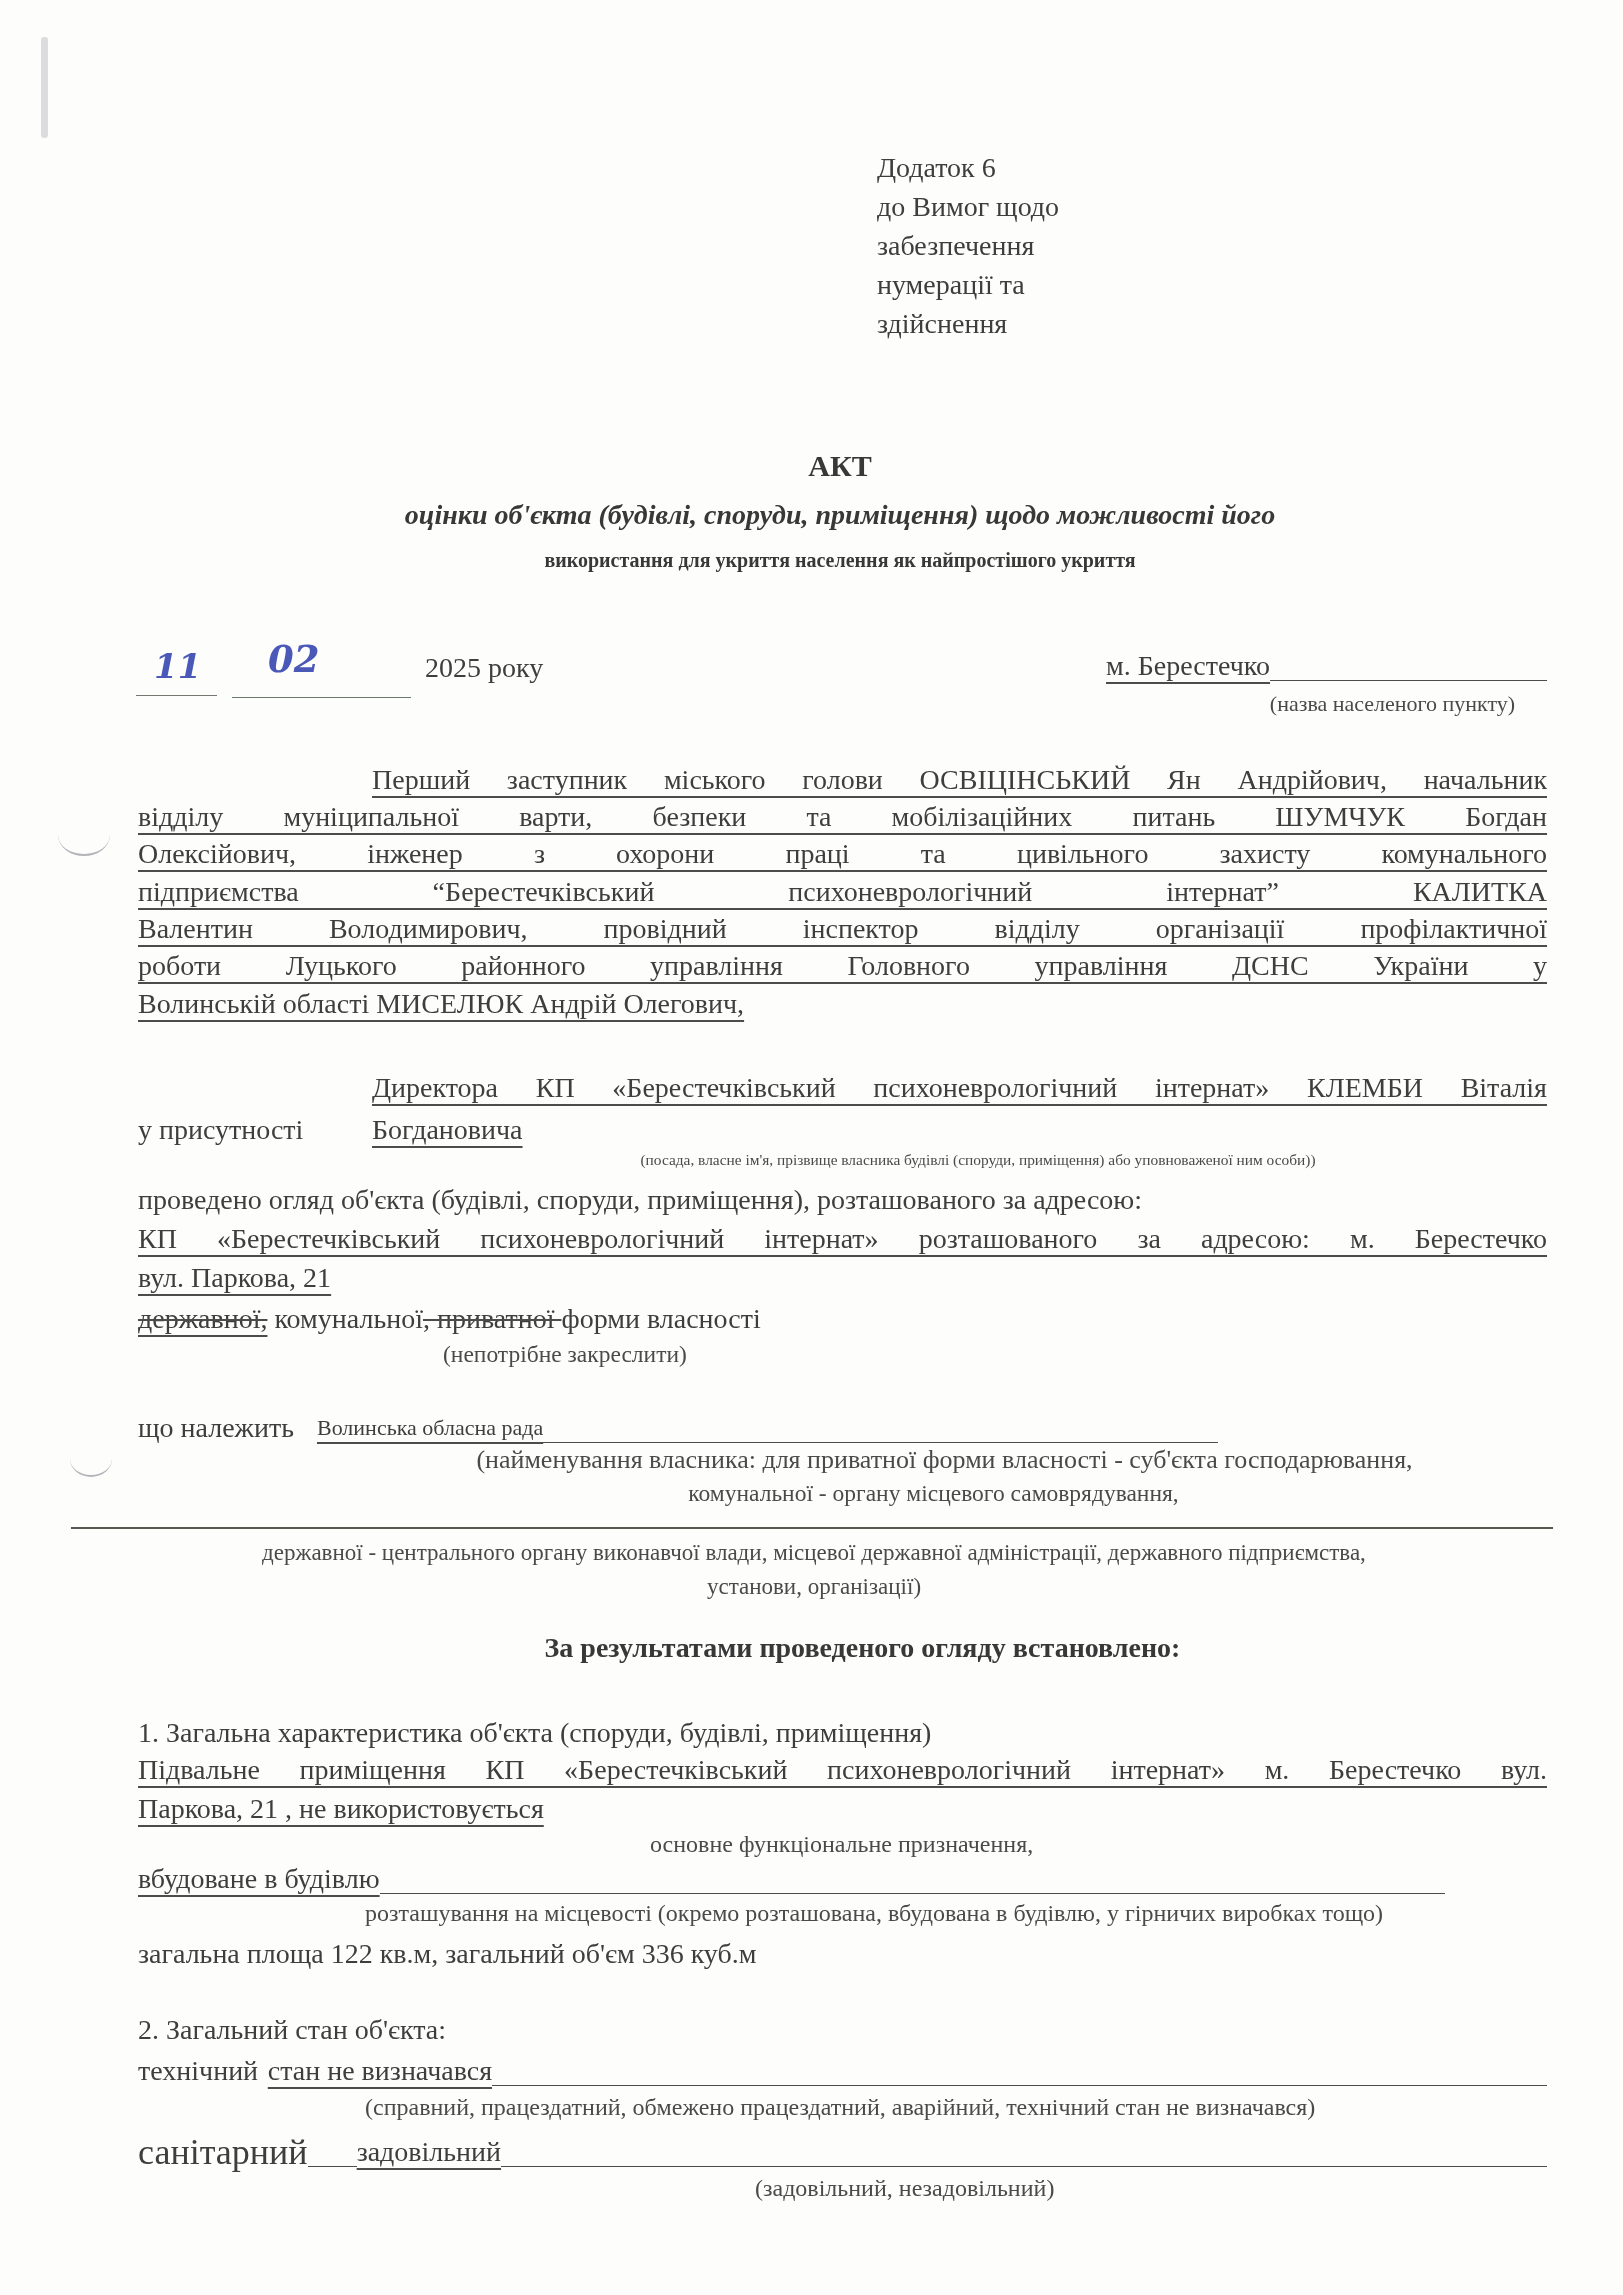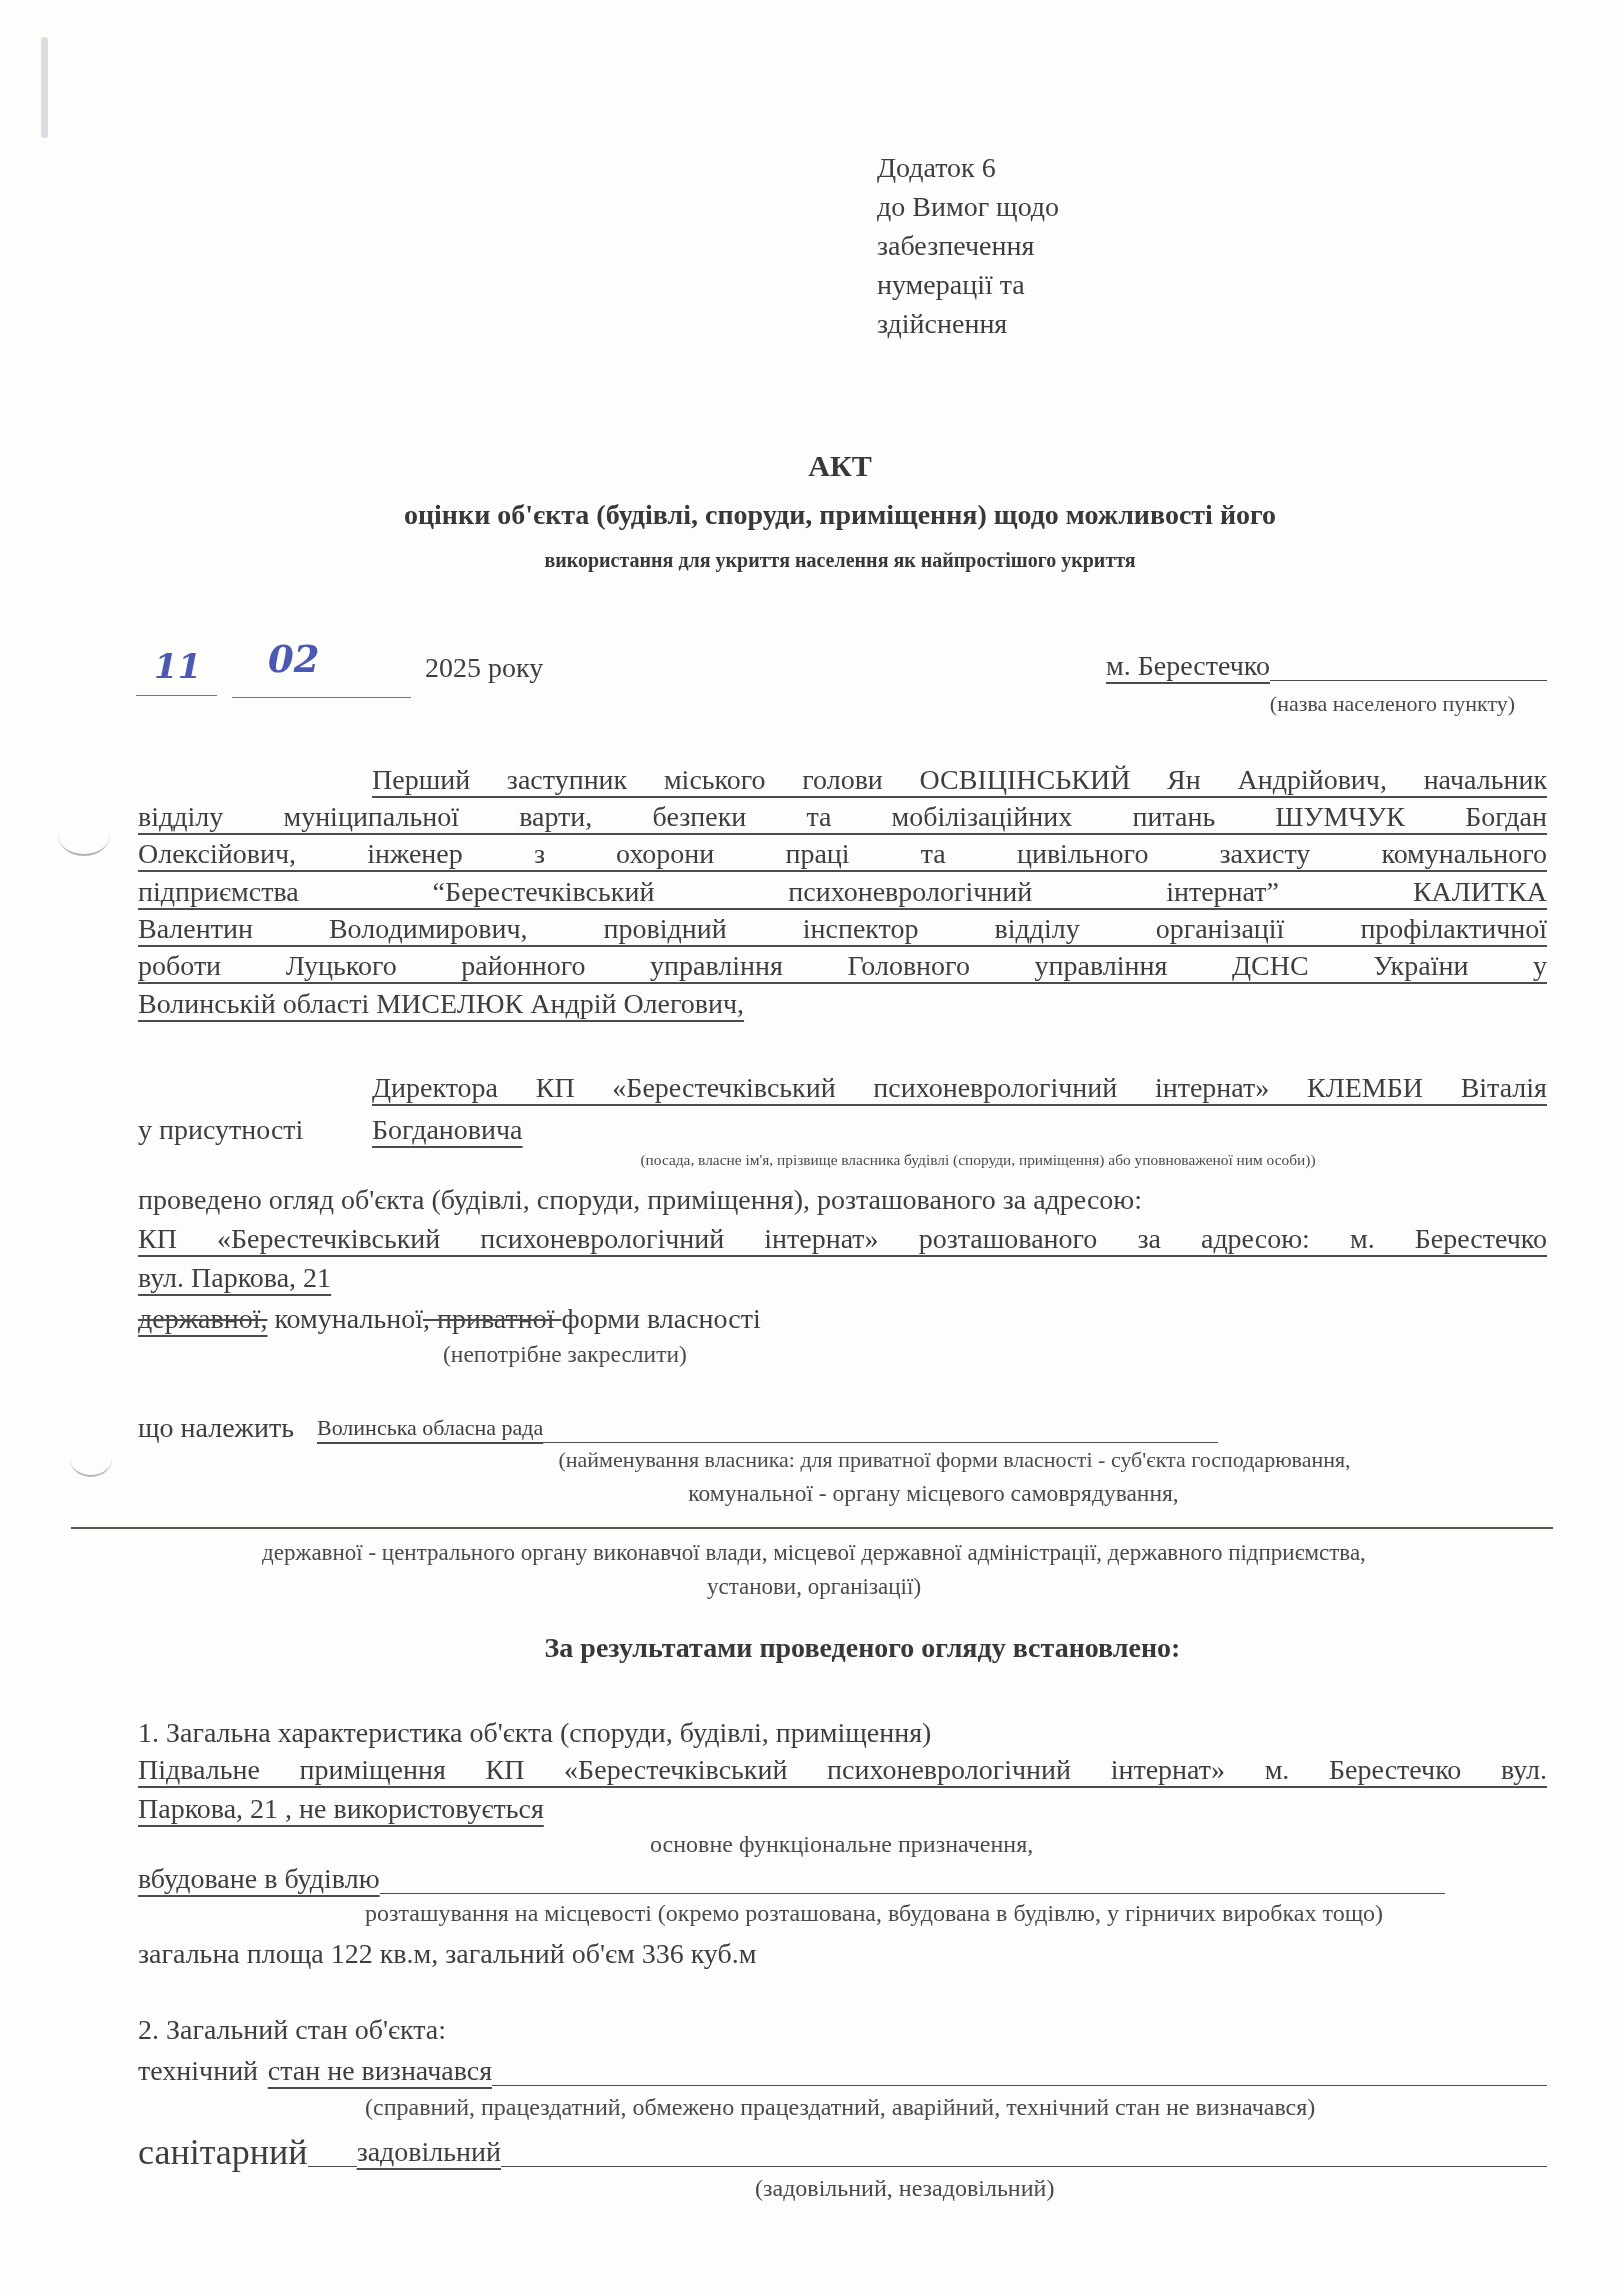--- a/index.html
+++ b/index.html
@@ -34,21 +34,21 @@
 
   <div class="t" style="left:877px;top:148px;line-height:39px;">
     <div>Додаток 6</div>
     <div>до Вимог щодо</div>
     <div>забезпечення</div>
     <div>нумерації та</div>
     <div>здійснення</div>
   </div>
 
   <div class="t bold center" style="left:81px;top:448px;width:1518px;font-size:30px;">АКТ</div>
-  <div class="t bold center" style="left:81px;top:497px;width:1518px;font-size:28px;">оцінки об'єкта (будівлі, споруди, приміщення) щодо можливості його</div>
+  <div class="t bold center" style="left:81px;top:497px;width:1518px;font-size:28px;font-style:italic;">оцінки об'єкта (будівлі, споруди, приміщення) щодо можливості його</div>
   <div class="t bold center" style="left:81px;top:542px;width:1518px;font-size:20px;">використання для укриття населення як найпростішого укриття</div>
 
   <div class="t hand" style="left:154px;top:648px;font-size:34px;">11</div>
   <div class="t hand" style="left:268px;top:641px;font-size:37px;">02</div>
   <div class="ul-seg" style="left:136px;top:695px;width:81px;"></div>
   <div class="ul-seg" style="left:232px;top:697px;width:179px;border-top-color:#6d7a6e;"></div>
   <div class="t" style="left:425px;top:650px;font-size:28px;">2025 року</div>
   <div class="row" style="left:1106px;top:648px;width:441px;">
     <span class="u nowrap" style="font-size:28px;line-height:36px;">м. Берестечко</span>
     <span class="fill"></span>
@@ -75,21 +75,21 @@
   <div class="t nowrap" style="left:138px;top:1301px;">
     <span class="strike-u">державної,</span><span> комунальної</span><span class="strike">, приватної </span><span>форми власності</span>
   </div>
   <div class="t cap nowrap" style="left:443px;top:1340px;font-size:23.5px;line-height:29px;">(непотрібне закреслити)</div>
 
   <div class="row" style="left:138px;top:1410px;width:1080px;">
     <span class="nowrap" style="font-size:28px;line-height:36px;margin-right:23px;">що належить</span>
     <span class="u nowrap" style="font-size:22px;line-height:36px;">Волинська обласна рада</span>
     <span class="fill"></span>
   </div>
-  <div class="t cap center" style="left:370px;top:1445px;width:1169px;font-size:22px;line-height:29px;">(найменування власника: для приватної форми власності - суб'єкта господарювання,</div>
+  <div class="t cap center" style="left:360px;top:1445px;width:1169px;font-size:26px;line-height:29px;">(найменування власника: для приватної форми власності - суб'єкта господарювання,</div>
   <div class="t cap center" style="left:349px;top:1479px;width:1169px;font-size:23.5px;line-height:29px;">комунальної - органу місцевого самоврядування,</div>
   <div class="hrule" style="left:71px;top:1527px;width:1482px;"></div>
   <div class="t cap center" style="left:77px;top:1538px;width:1474px;font-size:23px;line-height:29px;">державної - центрального органу виконавчої влади, місцевої державної адміністрації, державного підприємства,</div>
   <div class="t cap center" style="left:77px;top:1572px;width:1474px;font-size:23px;line-height:29px;">установи, організації)</div>
 
   <div class="t bold center" style="left:91px;top:1630px;width:1543px;font-size:28px;">За результатами проведеного огляду встановлено:</div>
 
   <div class="t nowrap" style="left:138px;top:1715px;">1. Загальна характеристика об'єкта (споруди, будівлі, приміщення)</div>
   <div class="t u just" style="left:138px;top:1752px;width:1409px;">Підвальне приміщення КП «Берестечківський психоневрологічний інтернат» м. Берестечко вул.</div>
   <div class="t u nowrap" style="left:138px;top:1791px;">Паркова, 21 , не використовується</div>

